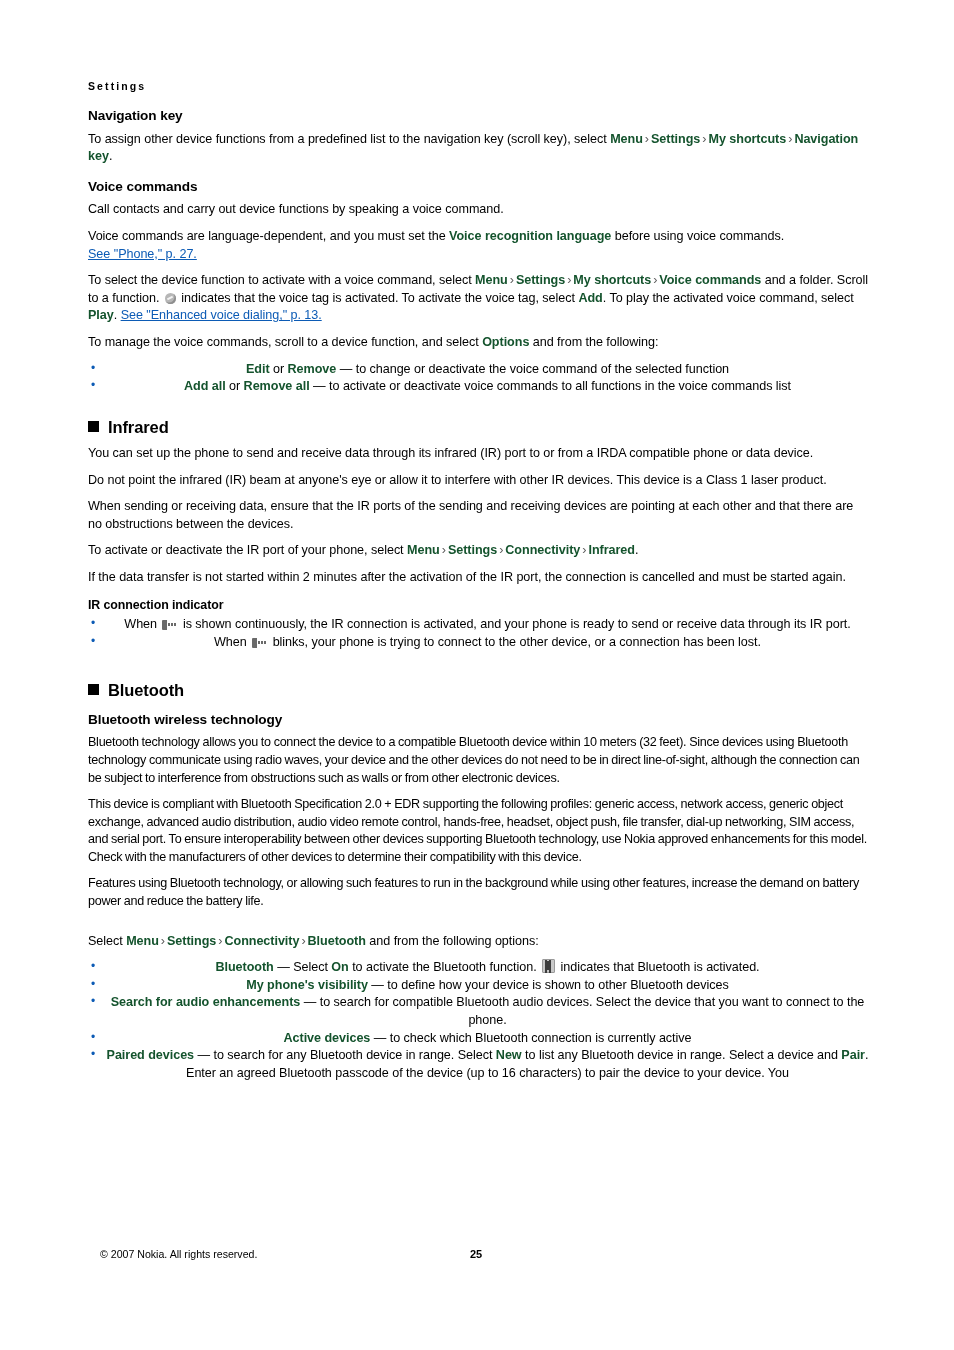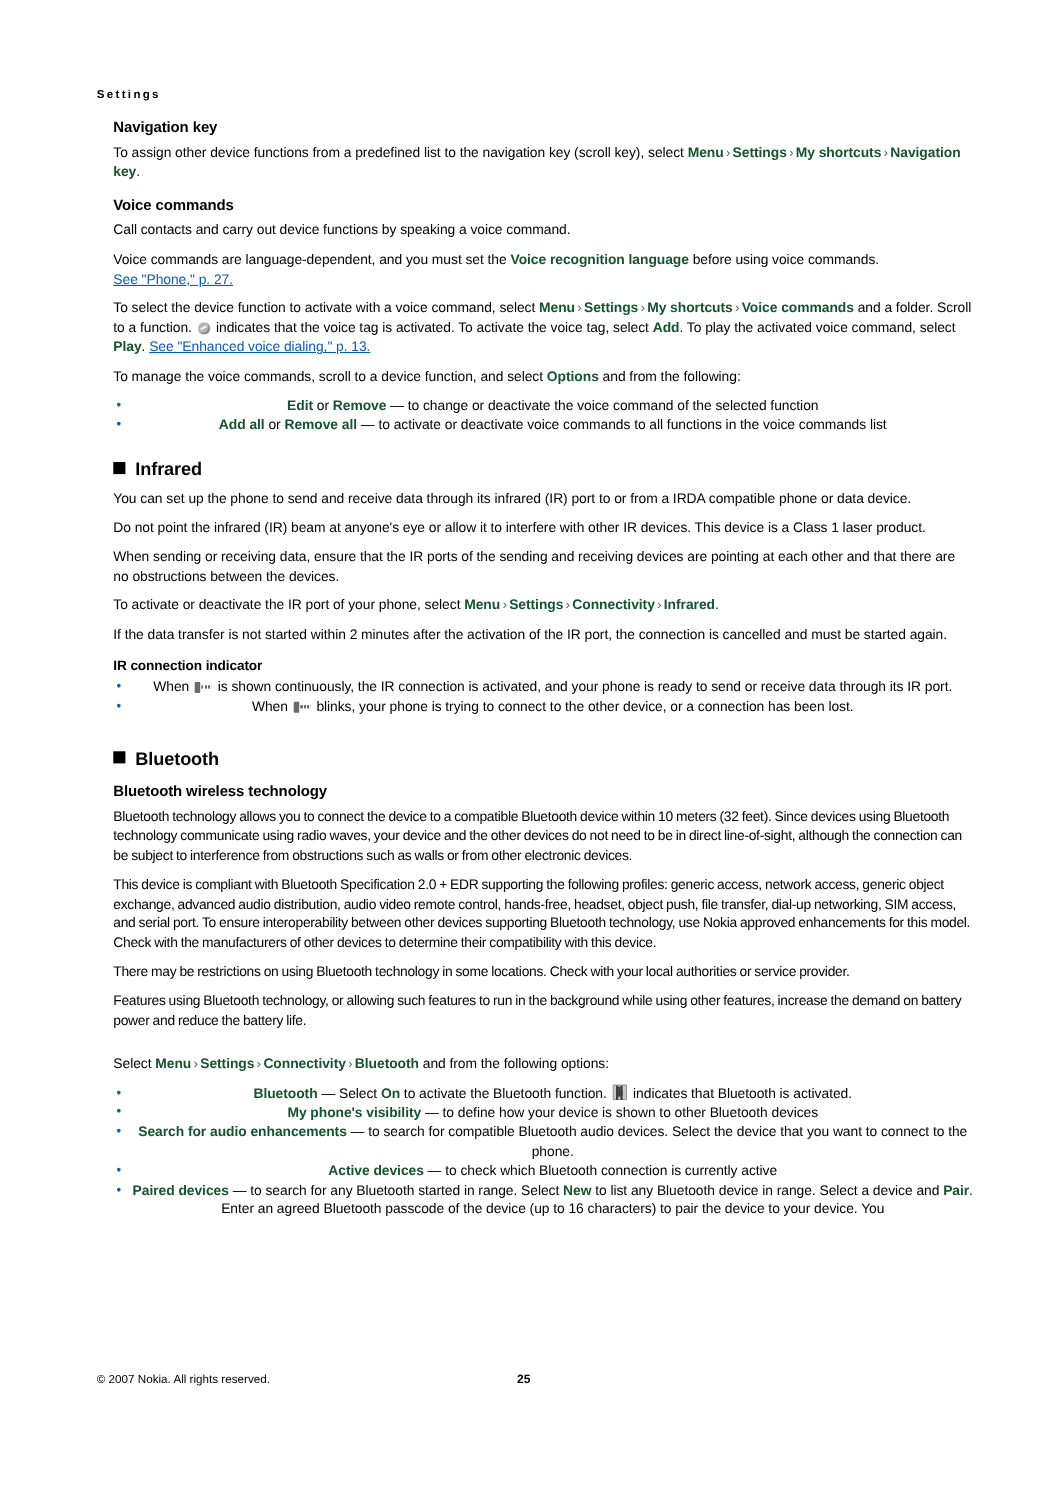--- a/index.html
+++ b/index.html
@@ -29,21 +29,21 @@
     left: 0;
     font-size: 10.5px;
     font-weight: bold;
     letter-spacing: 2.1px;
     color: #000;
   }
   
   .content {
     position: absolute;
     top: 108px;
-    left: 15px;
+    left: 0;
     width: 782px;
   }
   h2.sect {
     font-size: 16.5px;
     font-weight: bold;
     margin: 0 0 9px 0;
     padding: 0;
     line-height: 1.1;
     letter-spacing: -0.1px;
   }
@@ -178,21 +178,21 @@
   }
   
   .footer {
     position: absolute;
     left: 0;
     top: 1248px;
     width: 782px;
     font-size: 10.6px;
     color: #000;
   }
-  .footer .copy { position: absolute; left: 0; top: 0; }
+  .footer .copy { position: absolute; left: 12px; top: 0; }
   .footer .pageno {
     position: absolute;
     left: 382px;
     top: 0;
     font-weight: bold;
     font-size: 11px;
   }
 </style>
 </head>
 <body>
@@ -246,38 +246,37 @@
     <div class="gap-lg"></div>
 
     <h2 class="sect"><span class="sqr"></span><span>Bluetooth</span></h2>
 
     <div class="gap-sm"></div>
 
     <h3 class="sub">Bluetooth wireless technology</h3>
 
     <p class="body tight">Bluetooth technology allows you to connect the device to a compatible Bluetooth device within 10 meters (32 feet). Since devices using Bluetooth technology communicate using radio waves, your device and the other devices do not need to be in direct line-of-sight, although the connection can be subject to interference from obstructions such as walls or from other electronic devices.</p>
     <p class="body tight">This device is compliant with Bluetooth Specification 2.0 + EDR supporting the following profiles: generic access, network access, generic object exchange, advanced audio distribution, audio video remote control, hands-free, headset, object push, file transfer, dial-up networking, SIM access, and serial port. To ensure interoperability between other devices supporting Bluetooth technology, use Nokia approved enhancements for this model. Check with the manufacturers of other devices to determine their compatibility with this device.</p>
-    <p class="body tight">There may be restrictions on using Bluetooth technology in some locations. Check with your local authorities or service provider.</p>
     <p class="body tight">Features using Bluetooth technology, or allowing such features to run in the background while using other features, increase the demand on battery power and reduce the battery life.</p>
 
     <div class="gap-md"></div>
 
 
     <p class="body"><span>Select </span><span class="kw">Menu</span><span class="sep">›</span><span class="kw">Settings</span><span class="sep">›</span><span class="kw">Connectivity</span><span class="sep">›</span><span class="kw">Bluetooth</span><span> and from the following options:</span></p>
 
     <ul class="bl">
       <li><span class="kw">Bluetooth</span><span> —  Select </span><span class="kw">On</span><span> to activate the Bluetooth function. </span><span class="glyph ic-bt"></span><span> indicates that Bluetooth is activated.</span></li>
 
       <li><span class="kw">My phone's visibility</span><span> — to define how your device is shown to other Bluetooth devices</span></li>
 
       <li><span class="kw">Search for audio enhancements</span><span> — to search for compatible Bluetooth audio devices. Select the device that you want to connect to the phone.</span></li>
 
       <li><span class="kw">Active devices</span><span> — to check which Bluetooth connection is currently active</span></li>
 
-      <li><span class="kw">Paired devices</span><span> — to search for any Bluetooth started in range. Select </span><span class="kw">New</span><span> to list any Bluetooth device in range. Select a device and </span><span class="kw">Pair</span><span>. Enter an agreed Bluetooth passcode of the device (up to 16 characters) to pair the device to your device. You</span></li>
+      <li><span class="kw">Paired devices</span><span> — to search for any Bluetooth device in range. Select </span><span class="kw">New</span><span> to list any Bluetooth device in range. Select a device and </span><span class="kw">Pair</span><span>. Enter an agreed Bluetooth passcode of the device (up to 16 characters) to pair the device to your device. You</span></li>
     </ul>
 
   </div>
 
   <div class="footer">
     <span class="copy">© 2007 Nokia. All rights reserved.</span>
     <span class="pageno">25</span>
   </div>
 
 </div>

